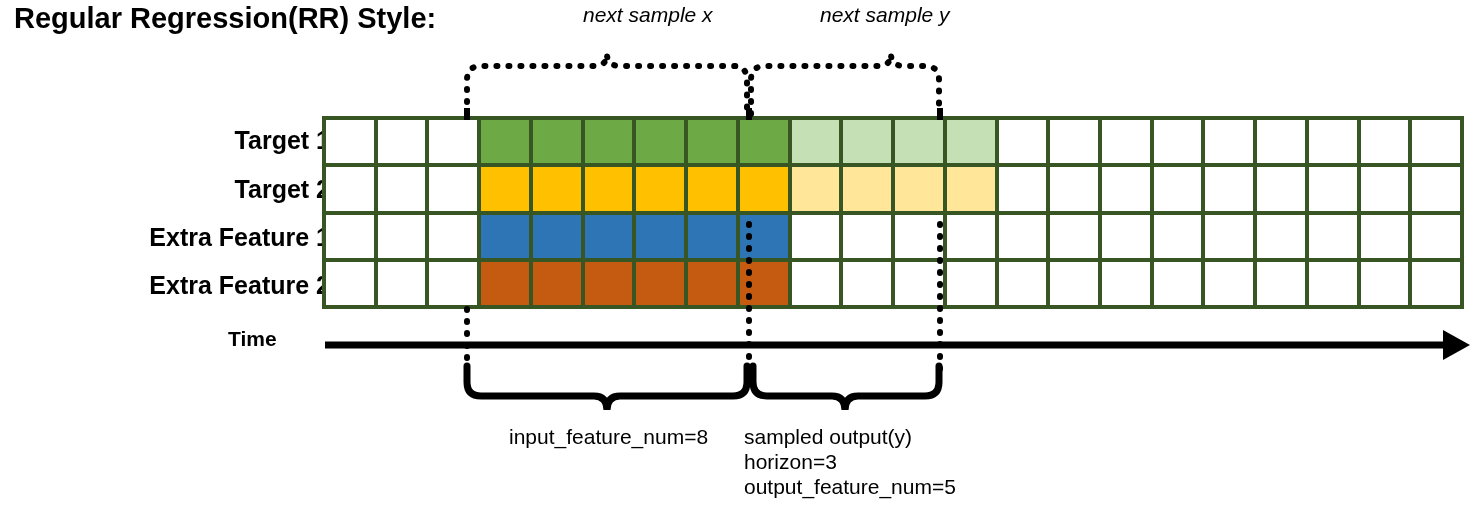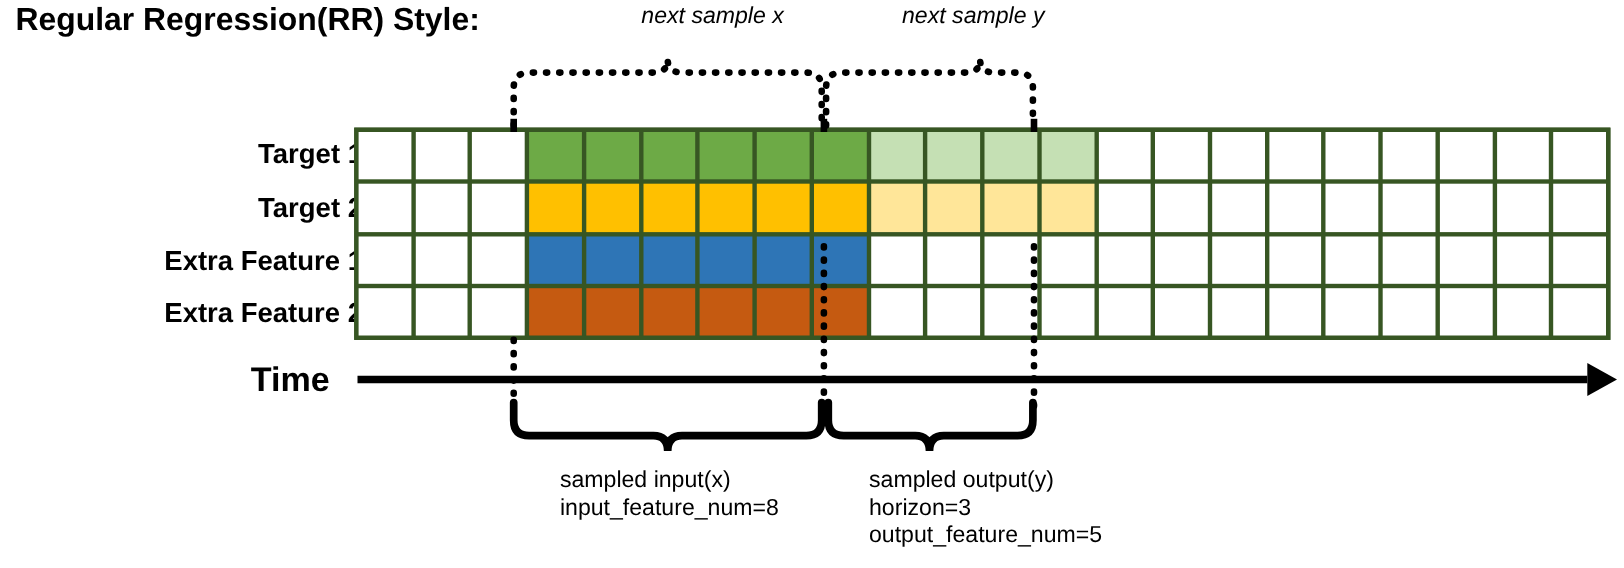--- a/index.html
+++ b/index.html
@@ -66,31 +66,31 @@
   .top-note{
     position:absolute;
     font-size:21px;font-style:italic;font-weight:500;
     white-space:nowrap;
   }
   #top-note-x{left:583px;top:3px;}
   #top-note-y{left:820px;top:3px;}
 
   #time-label{
     position:absolute;left:228px;top:327px;
-    font-size:31px;font-weight:700;white-space:nowrap;
+    font-size:21px;font-weight:700;white-space:nowrap;
   }
 
   .caption{
     position:absolute;
     font-size:21px;font-weight:400;
     line-height:25px;
     white-space:nowrap;
   }
   #caption-input{left:509px;top:424px;}
-  #caption-output{left:790px;top:424px;}
+  #caption-output{left:744px;top:424px;}
   .caption div{white-space:nowrap;}
 </style>
 </head>
 <body>
 
 <div class="stage">
 
   <div id="page-title">Regular Regression(RR) Style:</div>
 
   <div class="row-label" style="top:126px;">Target 1</div>
@@ -196,21 +196,20 @@
         <div class="cell"></div>
       </div>
     </div>
 
   <div class="top-note" id="top-note-x">next sample x</div>
   <div class="top-note" id="top-note-y">next sample y</div>
 
   <div id="time-label">Time</div>
 
   <div class="caption" id="caption-input">
-    <div>sampled input(x)</div>
     <div>input_feature_num=8</div>
   </div>
 
   <div class="caption" id="caption-output">
     <div>sampled output(y)</div>
     <div>horizon=3</div>
     <div>output_feature_num=5</div>
   </div>
 
   <svg id="overlay" viewBox="0 0 1476 516">

